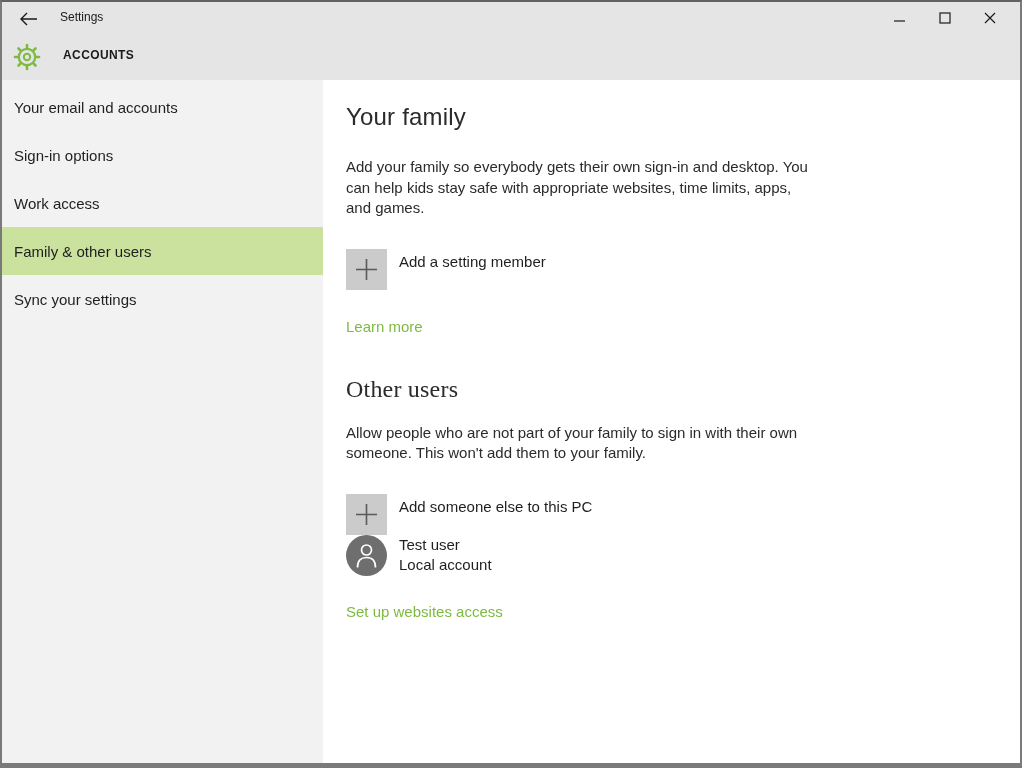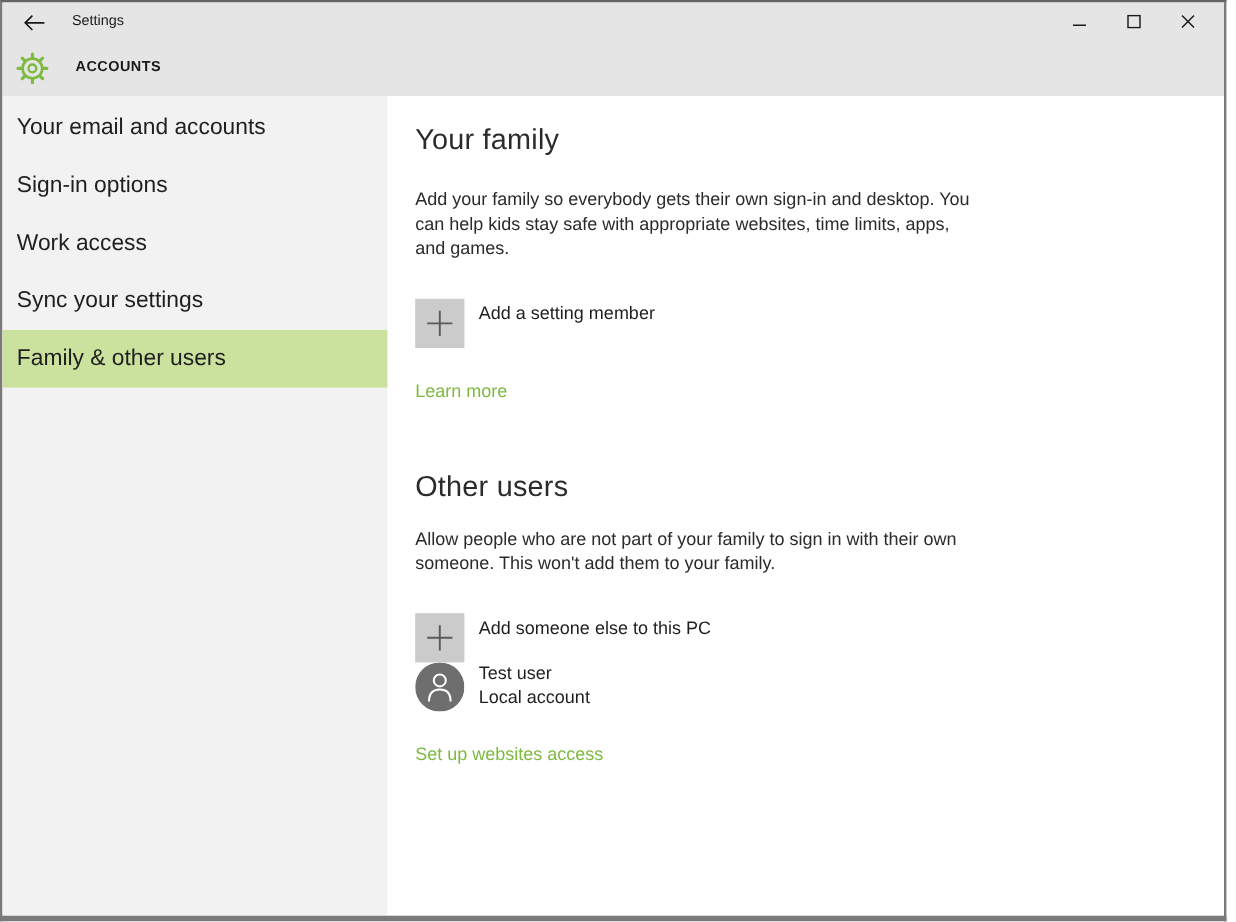--- a/index.html
+++ b/index.html
@@ -49,34 +49,34 @@
   .search-input::placeholder { color:#767676; opacity:1; }
   .search-icon { width:24px; display:flex; align-items:center; justify-content:center; }
 
   
   .sidebar {
     position:absolute; left:0; top:78px; bottom:0; width:321px;
     background:#f2f2f2; padding-top:3px;
   }
   .sidebar-item {
     height:48px; display:flex; align-items:center; padding-left:12px;
-    font-size:19px; color:#1f1f1f; cursor:default;
+    font-size:15px; color:#1f1f1f; cursor:default;
   }
   .sidebar-item.selected { background:var(--selected-green); }
 
   
   .content {
     position:absolute; left:321px; top:78px; right:0; bottom:0;
     background:#fff; padding-left:23px;
   }
   .section-heading {
     margin-top:23px; font-size:24px; font-weight:300; color:#2b2b2b;
     letter-spacing:0.2px;
   }
-  .section-heading.second { margin-top:56px; }
+  .section-heading.second { margin-top:40px;font-family:Liberation Serif, serif; }
   .section-desc {
     margin-top:26px; max-width:462px; font-size:15px; line-height:20.5px; color:#2b2b2b;
   }
   .section-desc.second { margin-top:20px; }
   .tile-row {
     margin-top:30px; display:flex; align-items:flex-start; cursor:default;
   }
   .plus-square {
     width:41px; height:41px; background:#cbcbcb;
     display:flex; align-items:center; justify-content:center; flex:none;
@@ -144,22 +144,22 @@
     </div>
 
     <div class="page-title">ACCOUNTS</div>
 
   </div>
 
   <div class="sidebar">
     <div class="sidebar-item">Your email and accounts</div>
     <div class="sidebar-item">Sign-in options</div>
     <div class="sidebar-item">Work access</div>
+    <div class="sidebar-item selected">Family &amp; other users</div>
     <div class="sidebar-item">Sync your settings</div>
-    <div class="sidebar-item selected">Family &amp; other users</div>
   </div>
 
   <div class="content">
 
     <div class="section-heading">Your family</div>
 
     <p class="section-desc">Add your family so everybody gets their own sign-in and desktop. You can help kids stay safe with appropriate websites, time limits, apps, and games.</p>
 
     <div class="tile-row">
       <div class="plus-square">

